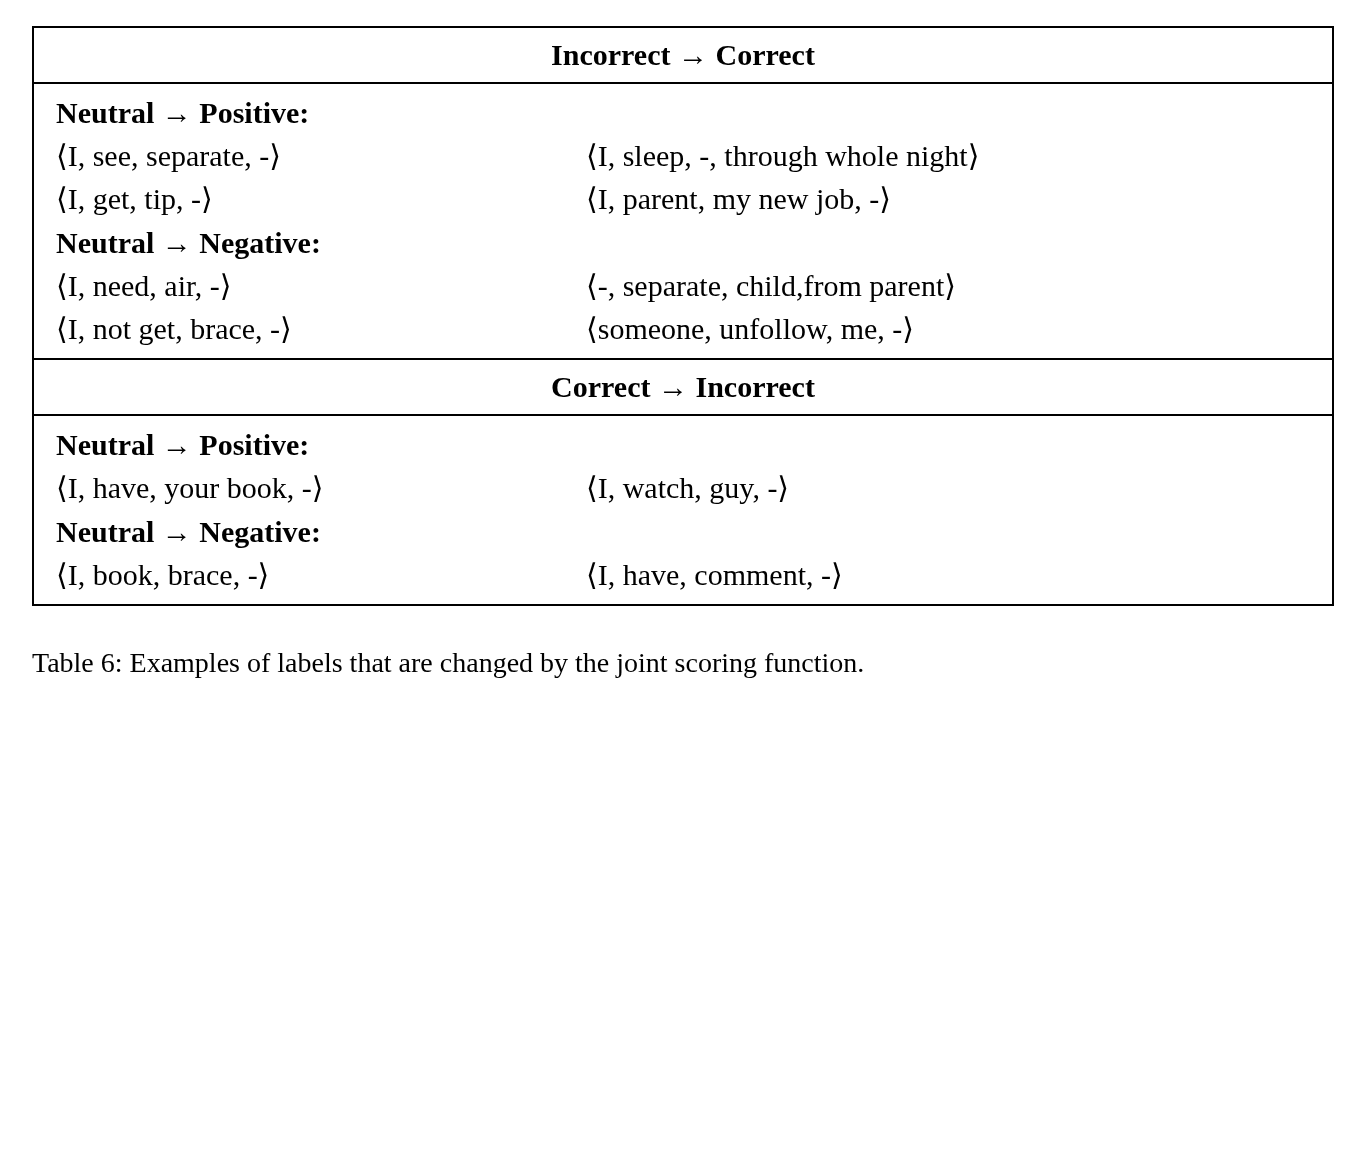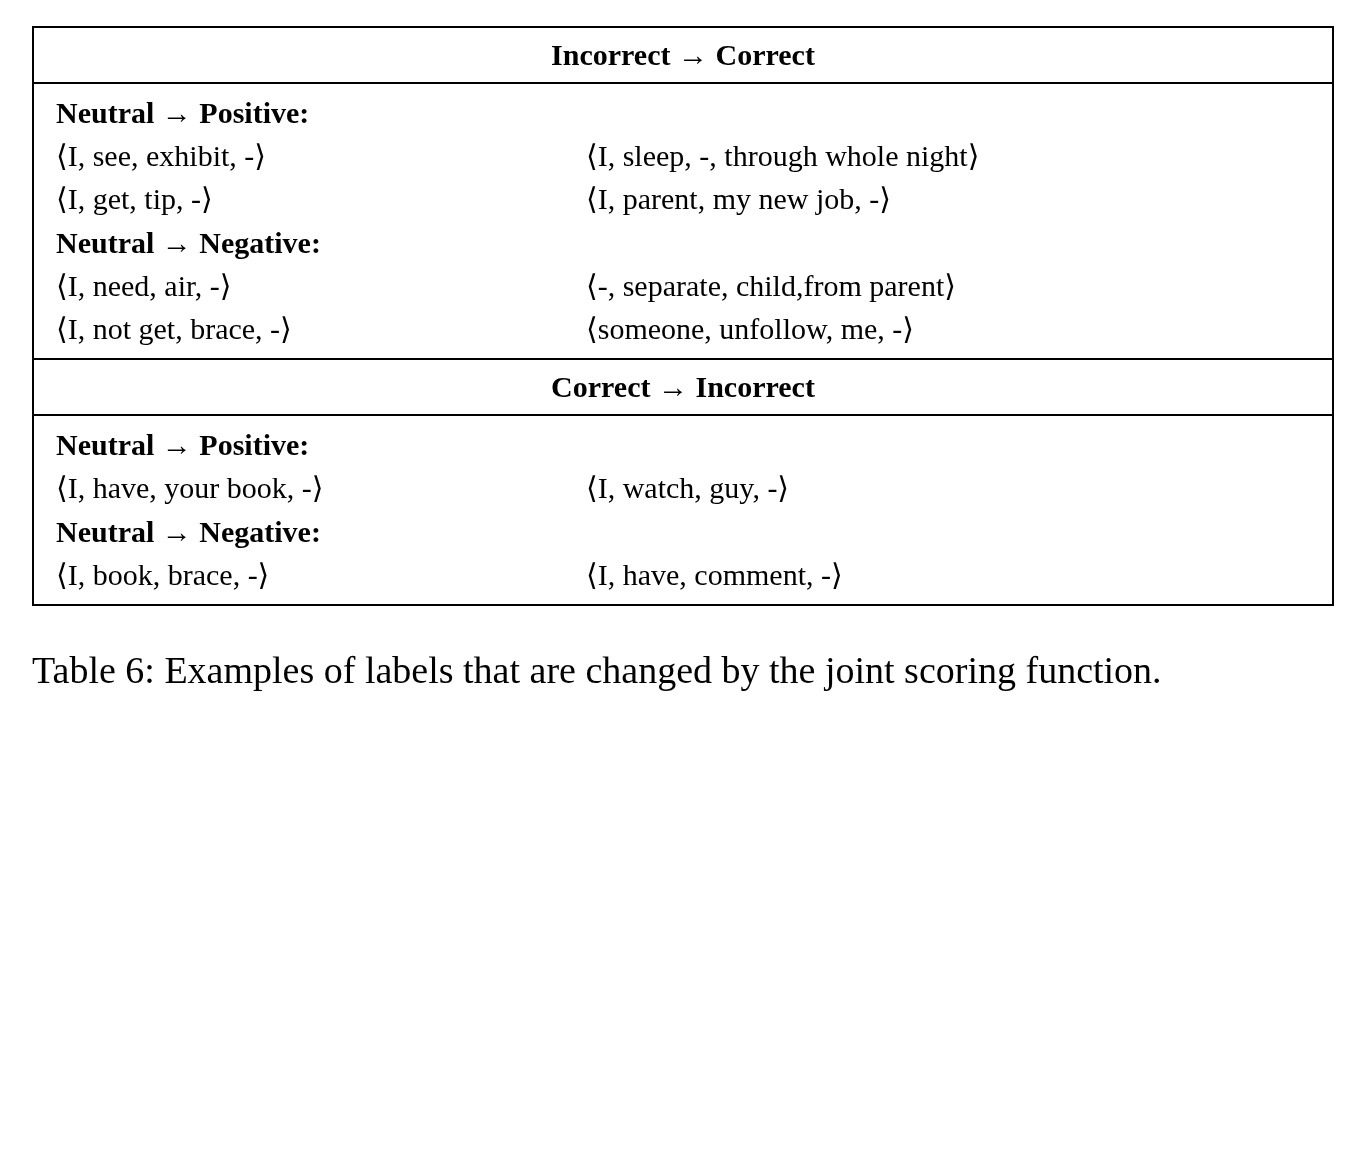--- a/index.html
+++ b/index.html
@@ -60,37 +60,37 @@
     width: 530px;
     flex: none;
   }
   .pair .right {
     flex: 1;
   }
   .caption {
     padding: 38px 24px 0 32px;
     text-align: justify;
     line-height: 1.38;
-    font-size: 38px;
+    font-size: 28px;
   }
 </style>
 </head>
 <body>
 
 <div class="wrap">
   <table>
     <tbody>
         <tr class="row-header">
       <td>Incorrect → Correct</td>
     </tr>
     <tr>
       <td class="section-cell section-bottom">
         <div class="subhdr">Neutral → Positive:</div>
         <div class="pair">
-          <div class="left">⟨I, see, exhibit, -⟩</div>
+          <div class="left">⟨I, see, separate, -⟩</div>
           <div class="right">⟨I, sleep, -, through whole night⟩</div>
         </div>
         <div class="pair">
           <div class="left">⟨I, get, tip, -⟩</div>
           <div class="right">⟨I, parent, my new job, -⟩</div>
         </div>
         <div class="subhdr">Neutral → Negative:</div>
         <div class="pair">
           <div class="left">⟨I, need, air, -⟩</div>
           <div class="right">⟨-, separate, child,from parent⟩</div>

